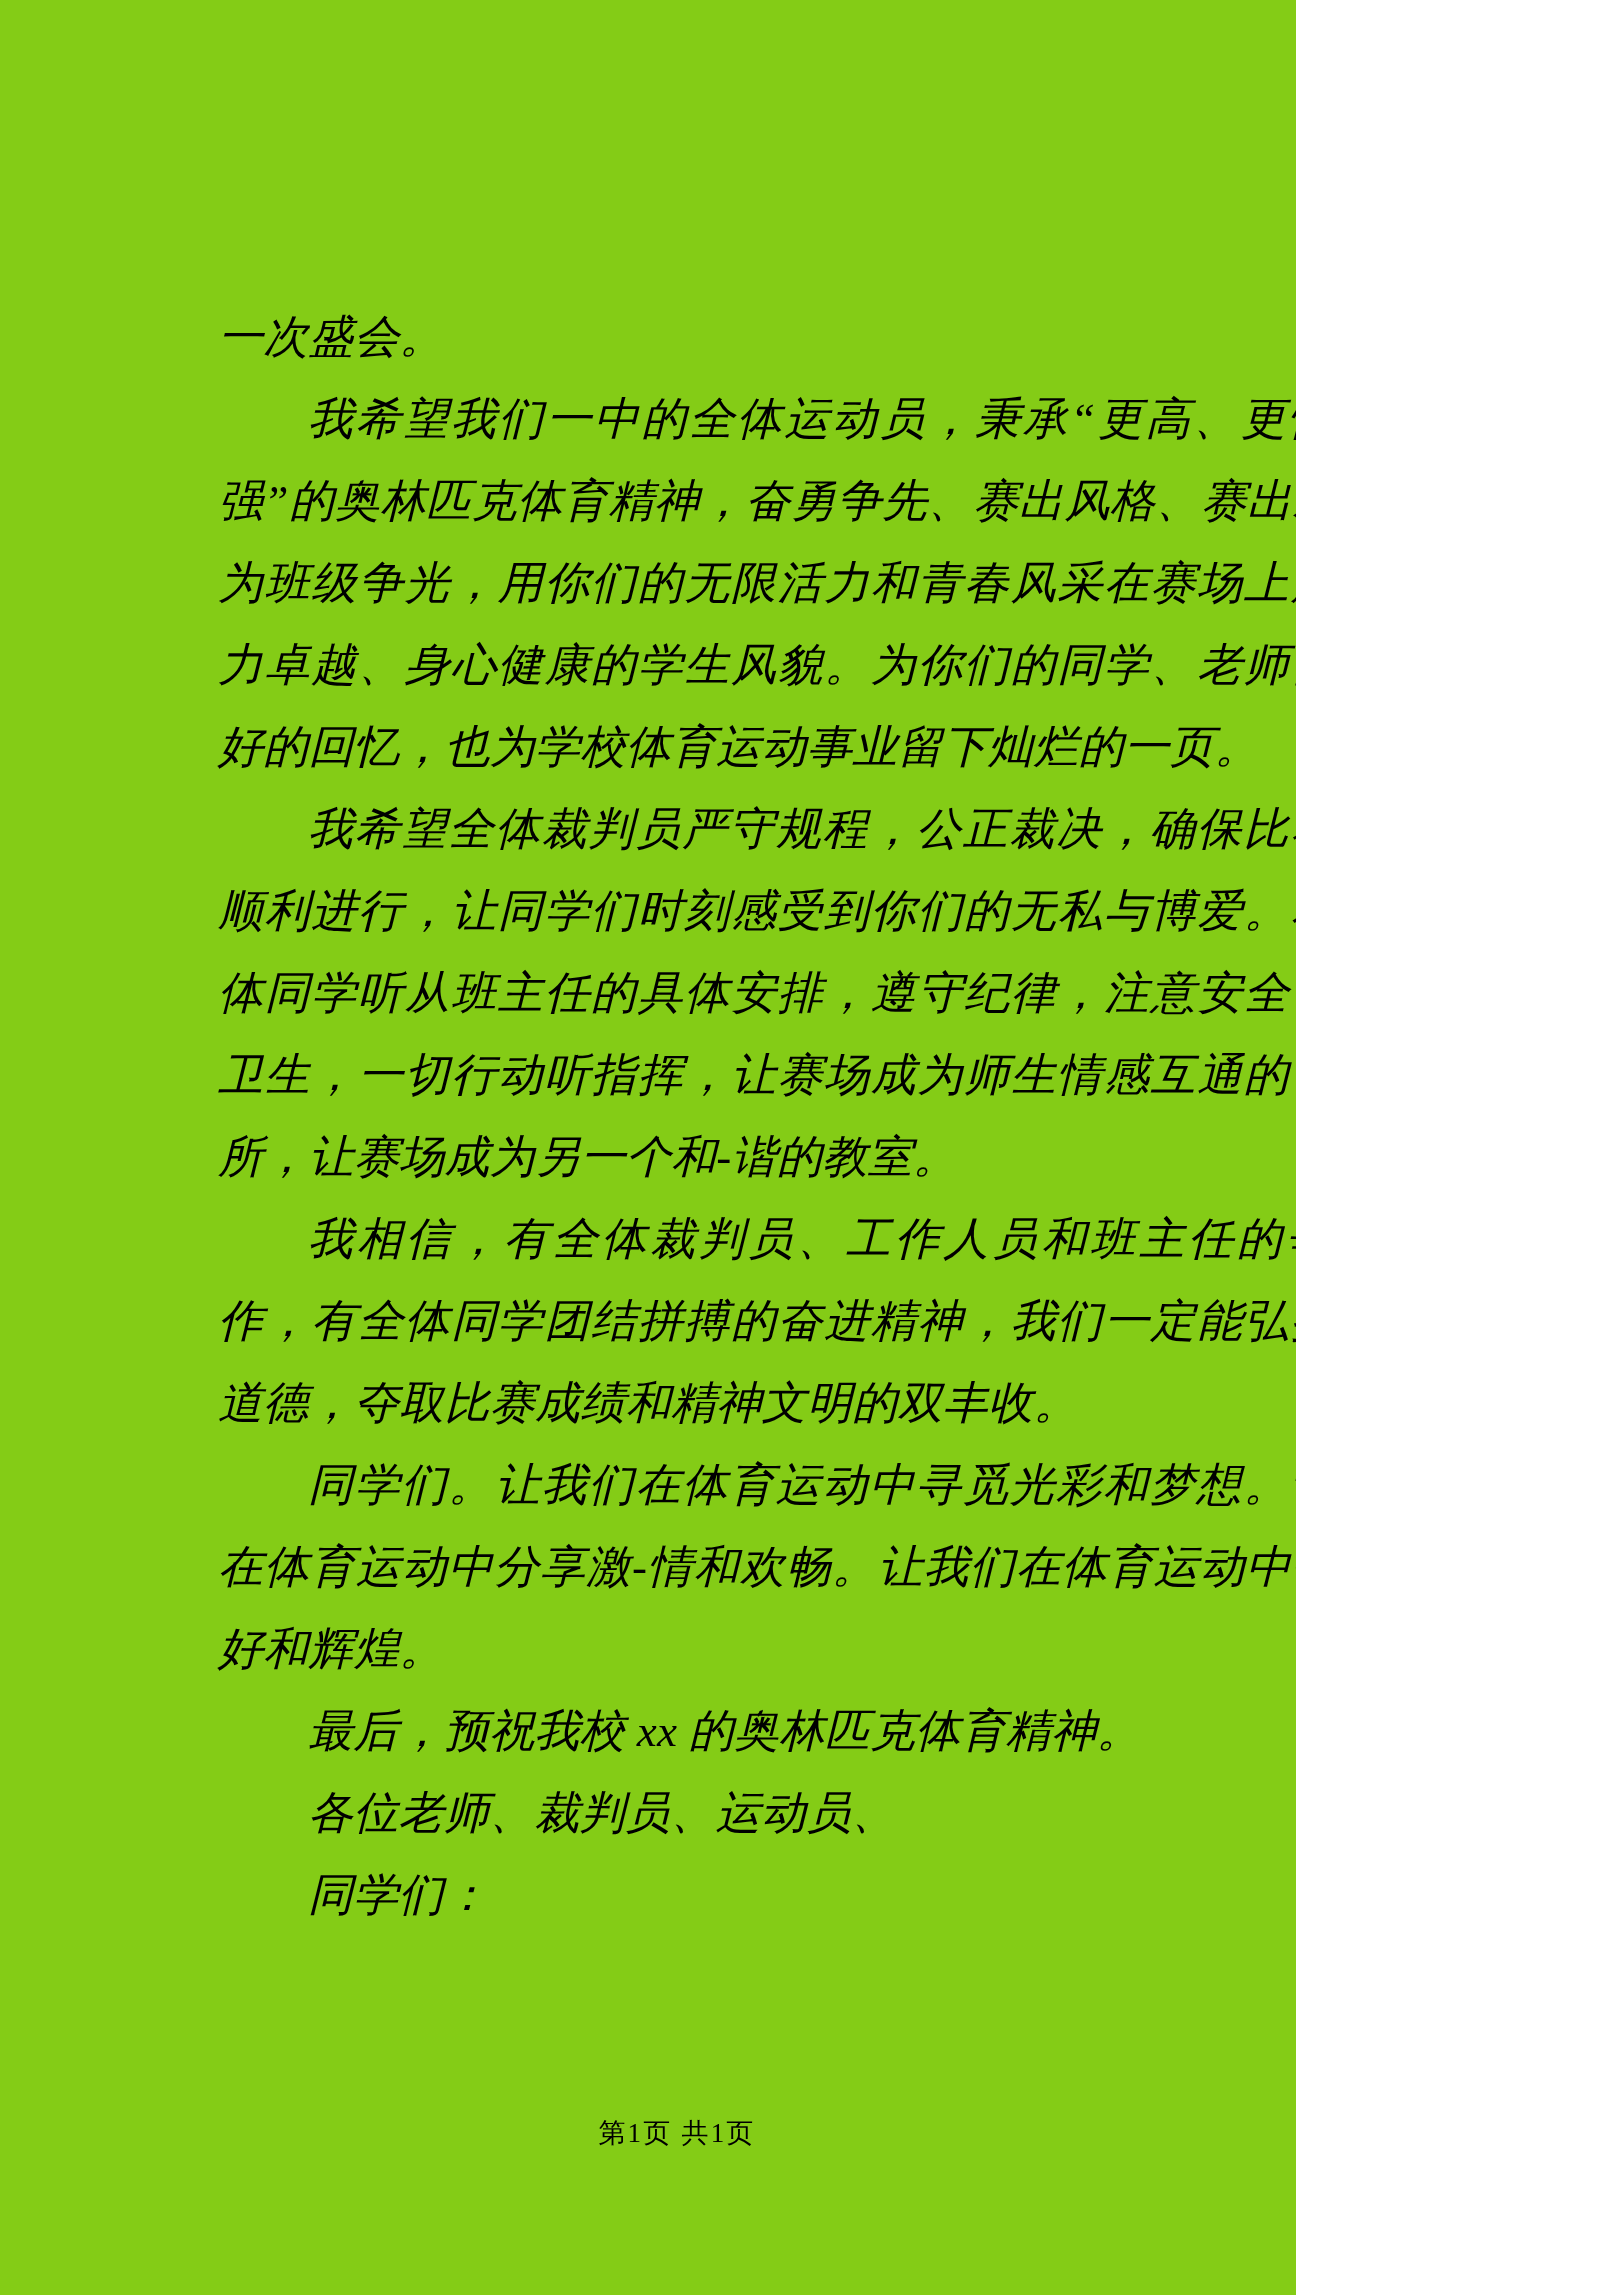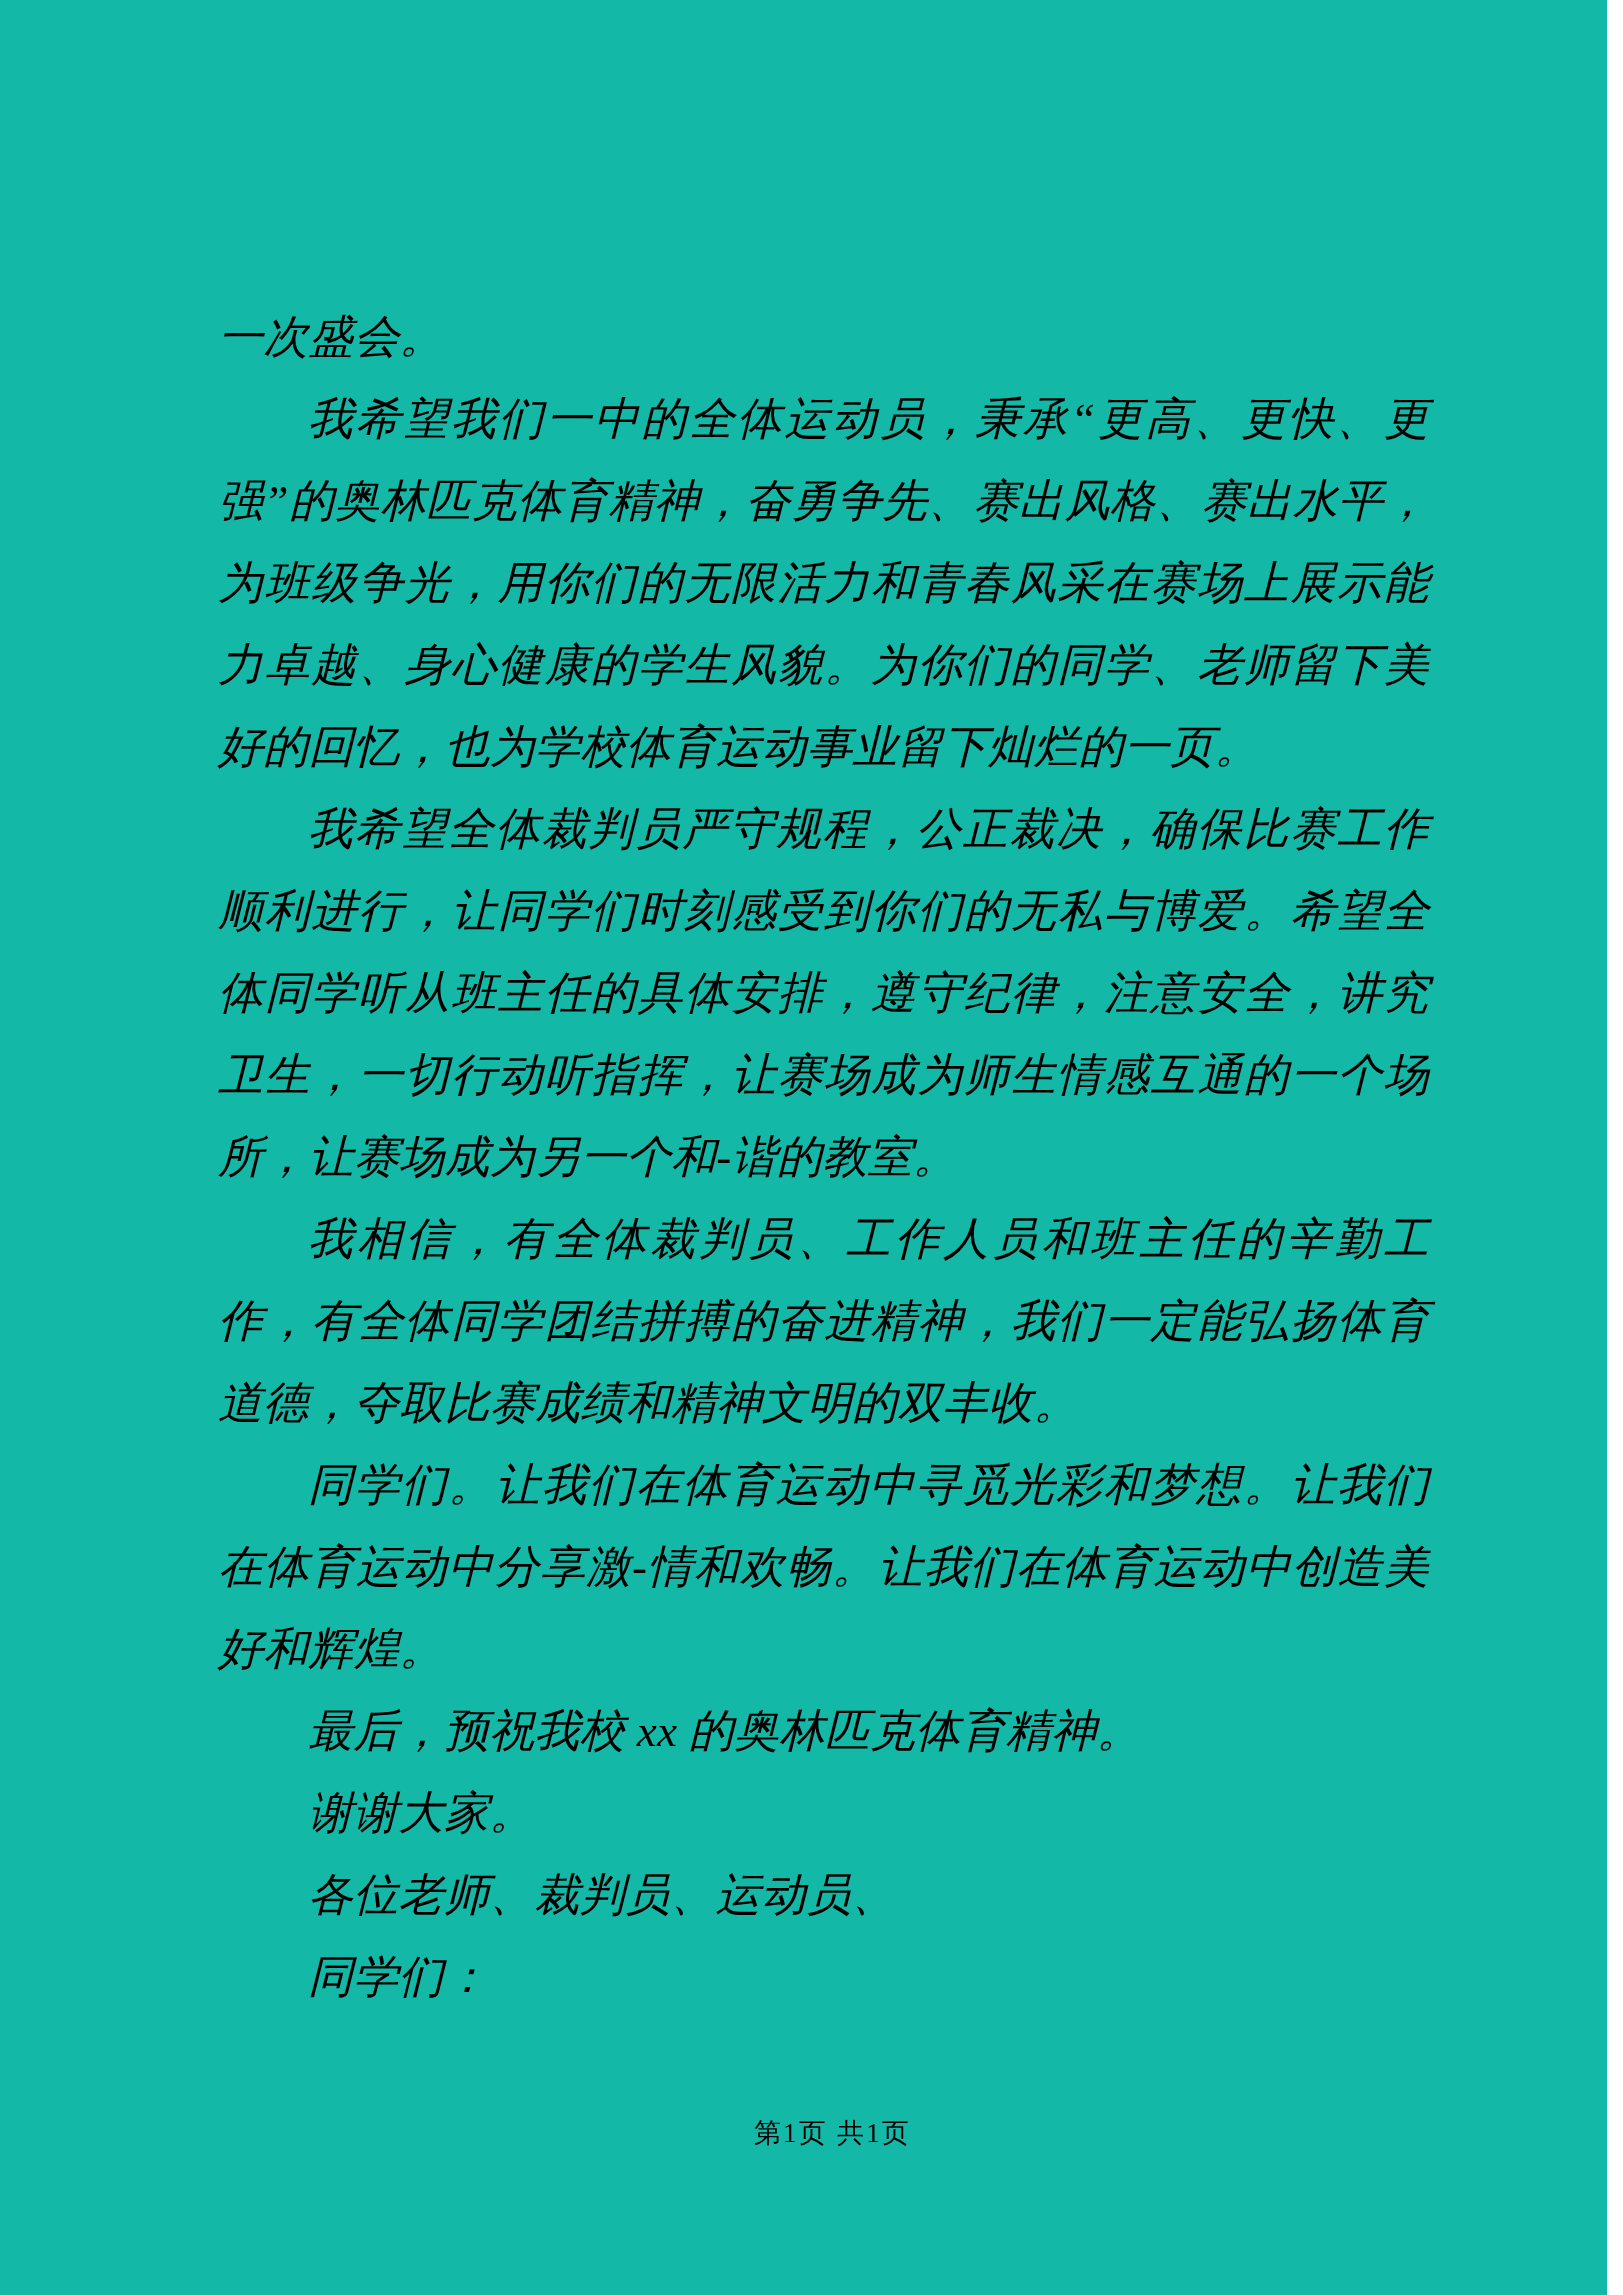--- a/index.html
+++ b/index.html
@@ -2,23 +2,23 @@
 <html style="font-size:9px"><head>
 <meta charset="utf-8">
 <style>
   html, body {
     margin: 0;
     padding: 0;
     background: #ffffff;
   }
   .page {
     position: relative;
-    width: 1607px;
+    width: 1296px;
     height: 2295px;
-    background: #14b8a6;
+    background: #84cc16;
     overflow: hidden;
     font-family: "Liberation Serif", "DejaVu Serif", serif;
     color: #000000;
   }
   .content {
     position: absolute;
     left: 218px;
     top: 296px;
     width: 1211px;
     font-style: italic; 
@@ -52,21 +52,20 @@
 
 <div class="page">
 
   <div class="content">
     <p class="para">一次盛会。</p>
     <p class="para indent">我希望我们一中的全体运动员，秉承“更高、更快、更强”的奥林匹克体育精神，奋勇争先、赛出风格、赛出水平，为班级争光，用你们的无限活力和青春风采在赛场上展示能力卓越、身心健康的学生风貌。为你们的同学、老师留下美好的回忆，也为学校体育运动事业留下灿烂的一页。</p>
     <p class="para indent">我希望全体裁判员严守规程，公正裁决，确保比赛工作顺利进行，让同学们时刻感受到你们的无私与博爱。希望全体同学听从班主任的具体安排，遵守纪律，注意安全，讲究卫生，一切行动听指挥，让赛场成为师生情感互通的一个场所，让赛场成为另一个和-谐的教室。</p>
     <p class="para indent">我相信，有全体裁判员、工作人员和班主任的辛勤工作，有全体同学团结拼搏的奋进精神，我们一定能弘扬体育道德，夺取比赛成绩和精神文明的双丰收。</p>
     <p class="para indent">同学们。让我们在体育运动中寻觅光彩和梦想。让我们在体育运动中分享激-情和欢畅。让我们在体育运动中创造美好和辉煌。</p>
     <p class="para indent">最后，预祝我校 xx 的奥林匹克体育精神。</p>
-    <p class="para indent">谢谢大家。</p>
     <p class="para indent">各位老师、裁判员、运动员、</p>
     <p class="para indent">同学们：</p>
   </div>
 
   <div class="footer">
     <span>第1页 共1页</span>
   </div>
 
 </div>
 

